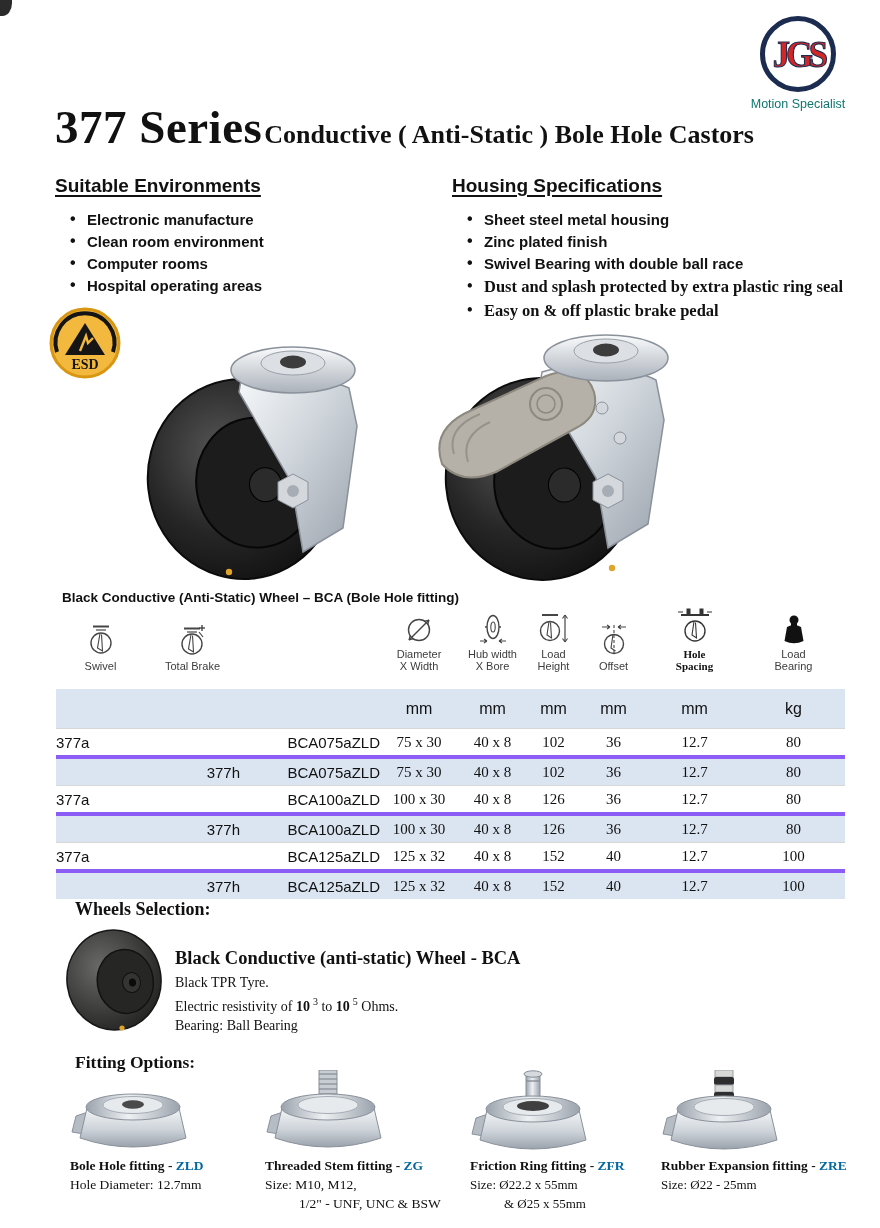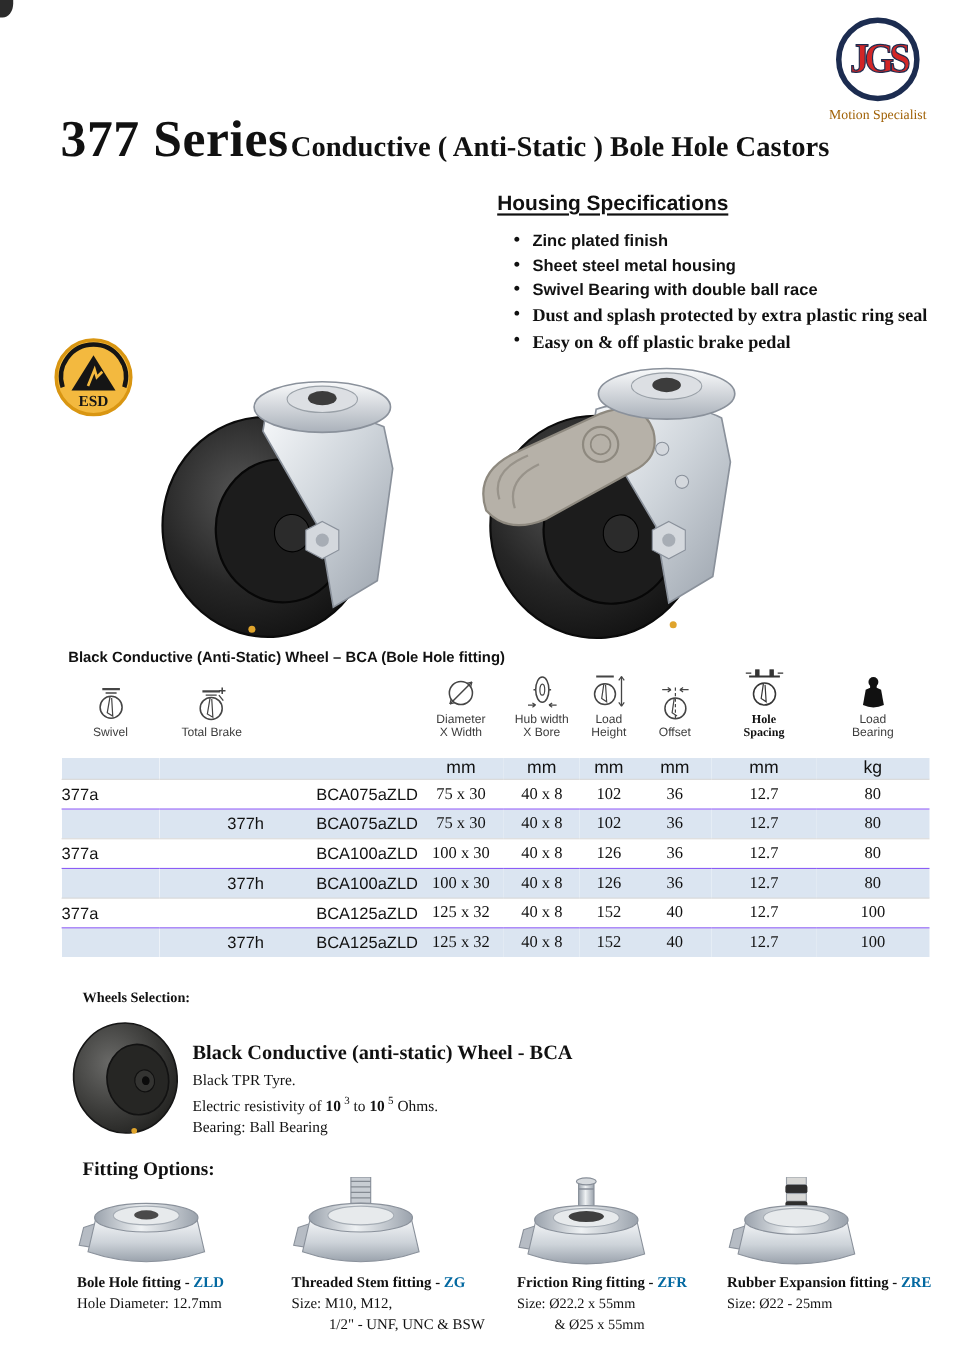--- a/index.html
+++ b/index.html
@@ -9,21 +9,21 @@
   
   .corner-mark{position:absolute;left:0;top:0;width:12px;height:16px;background:#2b2b2b;
                border-bottom-right-radius:80%;}
 
   
   .logo{position:absolute;left:750px;top:16px;width:96px;text-align:center;}
   .logo-circle{width:66px;height:66px;margin:0 auto;border-radius:50%;border:5px solid #1c2c50;
                background:#fff;display:flex;align-items:center;justify-content:center;}
   .logo-monogram{font-family:"Liberation Serif",serif;font-weight:bold;font-size:33px;color:#d22627;
                  letter-spacing:-4px;-webkit-text-stroke:1px #1c2c50;transform:scale(1.05,1.15);}
-  .logo-tagline{margin-top:5px;font-size:12.5px;color:#a16207;font-family:Liberation Serif, serif;}
+  .logo-tagline{margin-top:5px;font-size:12.5px;color:#0f766e;}
 
   
   .title-block{position:absolute;left:55px;top:100px;display:flex;align-items:baseline;gap:2px;
                font-family:"Liberation Serif",serif;white-space:nowrap;}
   .series{font-size:47px;font-weight:bold;letter-spacing:0.5px;}
   .subtitle{font-size:26px;font-weight:bold;font-family:Liberation Serif, serif;}
 
   
   .env-col{position:absolute;left:55px;top:175px;width:385px;}
   .spec-col{position:absolute;left:452px;top:175px;width:410px;}
@@ -41,32 +41,32 @@
   .castor-photo-b{position:absolute;left:424px;top:316px;}
 
   
   .table-block{position:absolute;left:56px;top:590px;width:789px;}
   .table-title{font-size:13.5px;font-weight:bold;margin:0 0 0 6px;}
   table.spec{border-collapse:collapse;table-layout:fixed;width:789px;margin-top:2px;}
   table.spec td{padding:0;overflow:hidden;}
   tr.icons-row td{height:64px;vertical-align:bottom;text-align:center;padding-bottom:17px;}
   .col-label{font-size:11px;color:#3d3d3d;line-height:12px;margin-top:3px;}
   .col-label.bold-serif{font-family:"Liberation Serif",serif;font-weight:bold;color:#101010;}
-  tr.units-row td{background:#dbe5f1;height:19px;text-align:center;font-size:16px;}
+  tr.units-row td{background:#dbe5f1;height:39px;text-align:center;font-size:16px;}
   tr.data-row td{height:26px;font-size:15px;}
-  tr.data-row.white td{background:#fff;border-top:1px solid #d7d7d7;border-bottom:1px solid #8b5cf6;}
+  tr.data-row.white td{background:#fff;border-top:1px solid #d7d7d7;border-bottom:4px solid #8b5cf6;}
   tr.data-row.blue td{background:#dbe5f1;}
   td.c-left{text-align:left;padding-left:18px;}
   td.c-right{text-align:right;padding-right:8px;}
   td.c-code{text-align:right;padding-left:10px;}
   td.c-mid{text-align:center;font-family:Liberation Serif, serif;}
 
   
   .wheels-heading{position:absolute;left:75px;top:899px;font-family:"Liberation Serif",serif;
-                  font-size:13px;font-weight:bold;}
+                  font-size:18px;font-weight:bold;}
   .wheel-photo{position:absolute;left:64px;top:925px;}
   .wheel-text{position:absolute;left:175px;top:948px;width:440px;font-family:"Liberation Serif",serif;}
   .wheel-product{font-size:18.5px;font-weight:bold;margin-bottom:4px;}
   .wheel-line{font-size:14px;line-height:19px;}
   .wheel-line b{font-weight:bold;}
   .wheel-line sup{font-size:10px;margin-left:3px;}
 
   
   .fittings-heading{position:absolute;left:75px;top:1052px;font-family:"Liberation Serif",serif;
                     font-size:17.5px;font-weight:bold;}
@@ -93,26 +93,35 @@
       <span class="logo-monogram">JGS</span>
     </div>
     <div class="logo-tagline">Motion Specialist</div>
   </div>
 
   <div class="title-block">
     <span class="series">377 Series</span>
     <span class="subtitle">Conductive ( Anti-Static ) Bole Hole Castors</span>
   </div>
 
+  <div class="env-col">
+    <h2 class="sec-heading">Suitable Environments</h2>
+    <ul class="bullets">
+      <li>Electronic manufacture</li>
+      <li>Clean room environment</li>
+      <li>Computer rooms</li>
+      <li>Hospital operating areas</li>
+    </ul>
+  </div>
 
   <div class="spec-col">
     <h2 class="sec-heading">Housing Specifications</h2>
     <ul class="bullets">
+      <li>Sheet steel metal housing</li>
       <li>Zinc plated finish</li>
-      <li>Sheet steel metal housing</li>
       <li>Swivel Bearing with double ball race</li>
       <li class="serif">Dust and splash protected by extra plastic ring seal</li>
       <li class="serif">Easy on &amp; off plastic brake pedal</li>
     </ul>
   </div>
 
   <div class="esd-badge">
     <svg width="74" height="74" viewBox="0 0 74 74">
       <circle cx="37" cy="37" r="34" fill="#f3b93f" stroke="#d99612" stroke-width="3"></circle>
       <path d="M9 46 A29.5 29.5 0 1 1 65 46" stroke="#151515" stroke-width="4" fill="none"></path>

